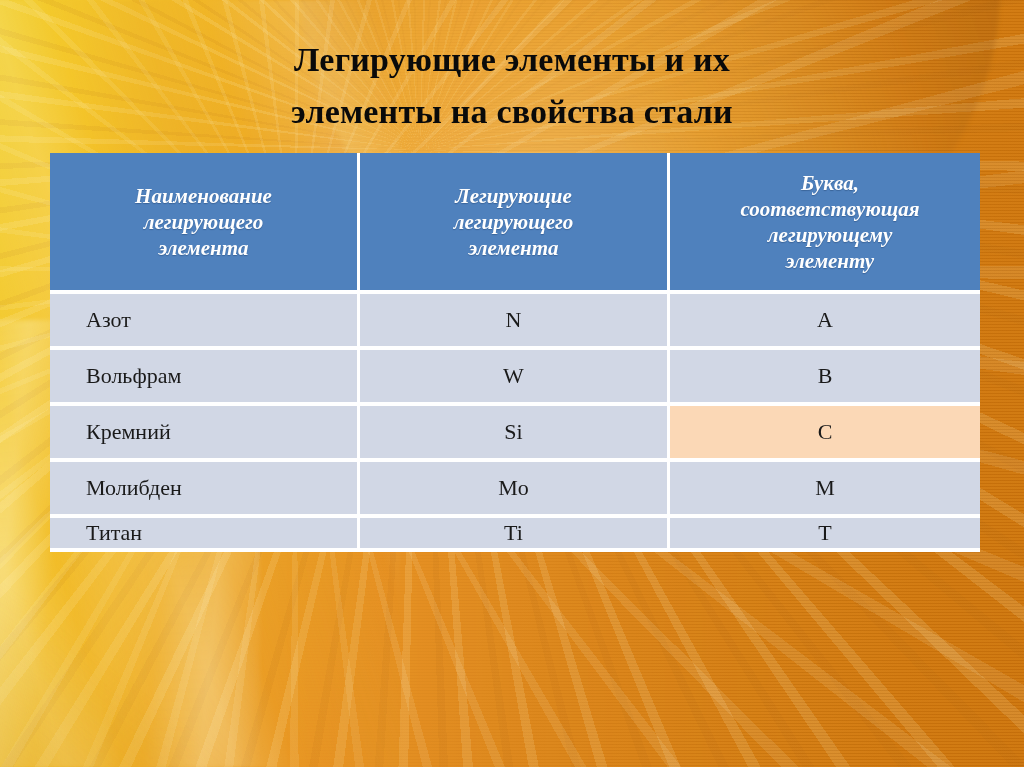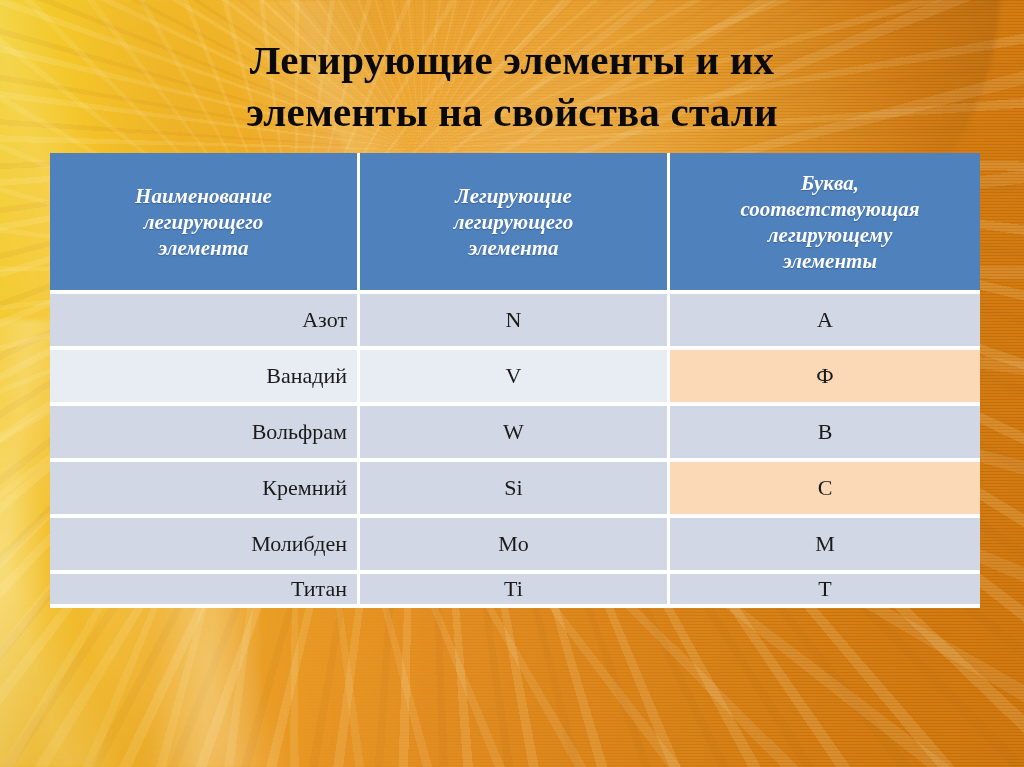--- a/index.html
+++ b/index.html
@@ -165,21 +165,21 @@
   #title {
     position: absolute;
     z-index: 3;
     left: 0;
     right: 0;
     top: 34px;
     text-align: center;
     color: #0A0A0A;
     font-family: "Liberation Serif", "DejaVu Serif", serif;
     font-weight: bold;
-    font-size: 41px;
+    font-size: 34px;
     line-height: 52px;
     letter-spacing: 0.2px;
     padding: 0 110px;
   }
   #title .tline { display: block; white-space: nowrap; }
 
   
   #table-wrap {
     position: absolute;
     z-index: 4;
@@ -221,21 +221,21 @@
     font-size: 22px;
     color: #1A1A1A;
     vertical-align: middle;
     padding: 0 10px;
     border-right: 3px solid #FFFFFF;
     border-bottom: 4px solid #FFFFFF;
     background: #D1D7E5;
   }
   tbody td:last-child { border-right: none; }
   tbody tr.alt td { background: #E8ECF3; }
-  tbody td.name { text-align: right; padding-left: 36px; }
+  tbody td.name { text-align: left; padding-left: 36px; }
   tbody td.sym  { text-align: center; }
   tbody td.ltr  { text-align: center; }
   tbody td.hot  { background: #FBD8B6 !important; }
   tbody tr.clipped td { height: 30px; }
 </style>
 </head>
 <body>
 
 <div id="bg">
   <div class="bg-base"></div>
@@ -270,35 +270,30 @@
         </th>
         <th>
           <span class="hl">Легирующие</span>
           <span class="hl">легирующего</span>
           <span class="hl">элемента</span>
         </th>
         <th>
           <span class="hl">Буква,</span>
           <span class="hl">соответствующая</span>
           <span class="hl">легирующему</span>
-          <span class="hl">элементы</span>
+          <span class="hl">элементу</span>
         </th>
       </tr>
     </thead>
     <tbody id="tbody">
         <tr>
           <td class="name">Азот</td>
           <td class="sym">N</td>
           <td class="ltr">А</td>
         </tr>
-        <tr class="alt">
-          <td class="name">Ванадий</td>
-          <td class="sym">V</td>
-          <td class="ltr hot">Ф</td>
-        </tr>
         <tr>
           <td class="name">Вольфрам</td>
           <td class="sym">W</td>
           <td class="ltr">В</td>
         </tr>
         <tr>
           <td class="name">Кремний</td>
           <td class="sym">Si</td>
           <td class="ltr hot">С</td>
         </tr>

